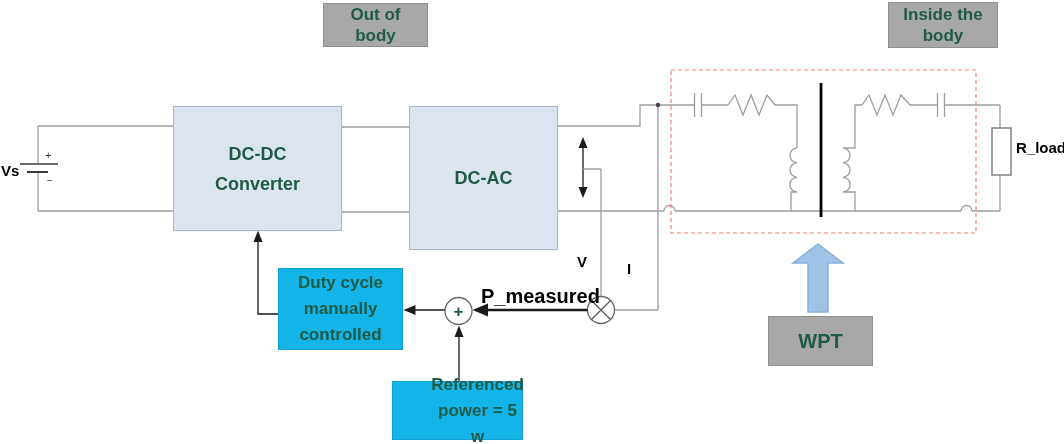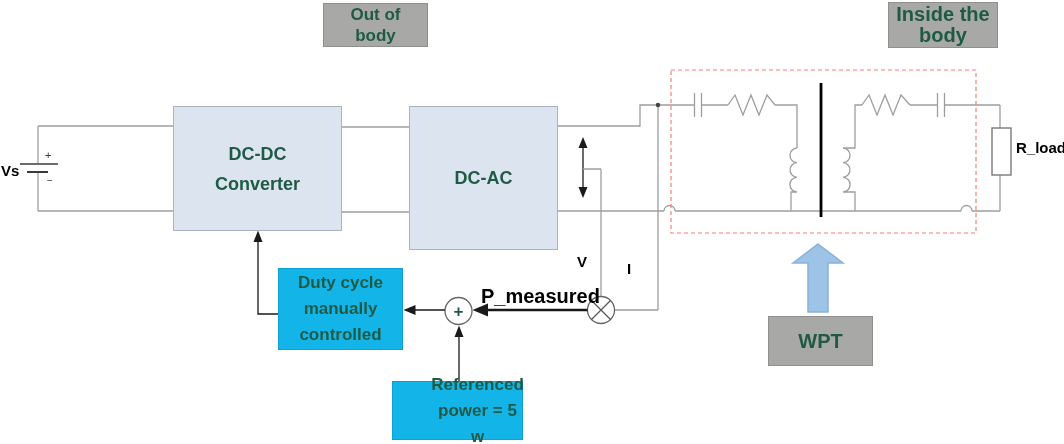--- a/index.html
+++ b/index.html
@@ -18,21 +18,21 @@
   .opx{stroke:#555;stroke-width:1.2;fill:none;}
   .node{fill:#444;stroke:none;}
   .rload{fill:#fff;stroke:#7a7a7a;stroke-width:1.4;}
   .bigarrow{fill:var(--arrow-blue-fill);stroke:var(--arrow-blue-border);stroke-width:1.5;}
   .box{position:absolute;display:flex;flex-direction:column;align-items:center;justify-content:center;
        text-align:center;font-weight:bold;color:var(--green-text);box-sizing:border-box;}
   .gray{background:var(--gray-fill);border:1px solid var(--gray-border);}
   .blue{background:var(--block-fill);border:1.5px solid var(--block-border);}
   .cyan{background:var(--cyan-fill);border:1px solid var(--cyan-border);}
   .b-outbody{left:323px;top:3px;width:105px;height:44px;font-size:17px;line-height:21px;}
-  .b-inbody{left:888px;top:2px;width:110px;height:46px;font-size:20px;line-height:21px;}
+  .b-inbody{left:888px;top:2px;width:110px;height:46px;font-size:17px;line-height:21px;}
   .b-dcdc{left:173px;top:106px;width:169px;height:125px;font-size:18px;line-height:30px;}
   .b-dcac{left:409px;top:106px;width:149px;height:144px;font-size:18px;line-height:30px;}
   .b-duty{left:278px;top:268px;width:125px;height:82px;font-size:17px;line-height:26px;text-align:right;}
   .b-ref{left:392px;top:381px;width:131px;height:59px;font-size:17px;line-height:26px;padding-left:40px;}
   .b-wpt{left:768px;top:316px;width:105px;height:50px;font-size:20px;}
   .lbl{position:absolute;font-weight:bold;color:#000;white-space:nowrap;}
   .l-vs{left:1px;top:162px;font-size:15px;}
   .l-v{left:577px;top:253px;font-size:15px;}
   .l-i{left:627px;top:260px;font-size:15px;}
   .l-pm{left:481px;top:285px;font-size:20px;}

